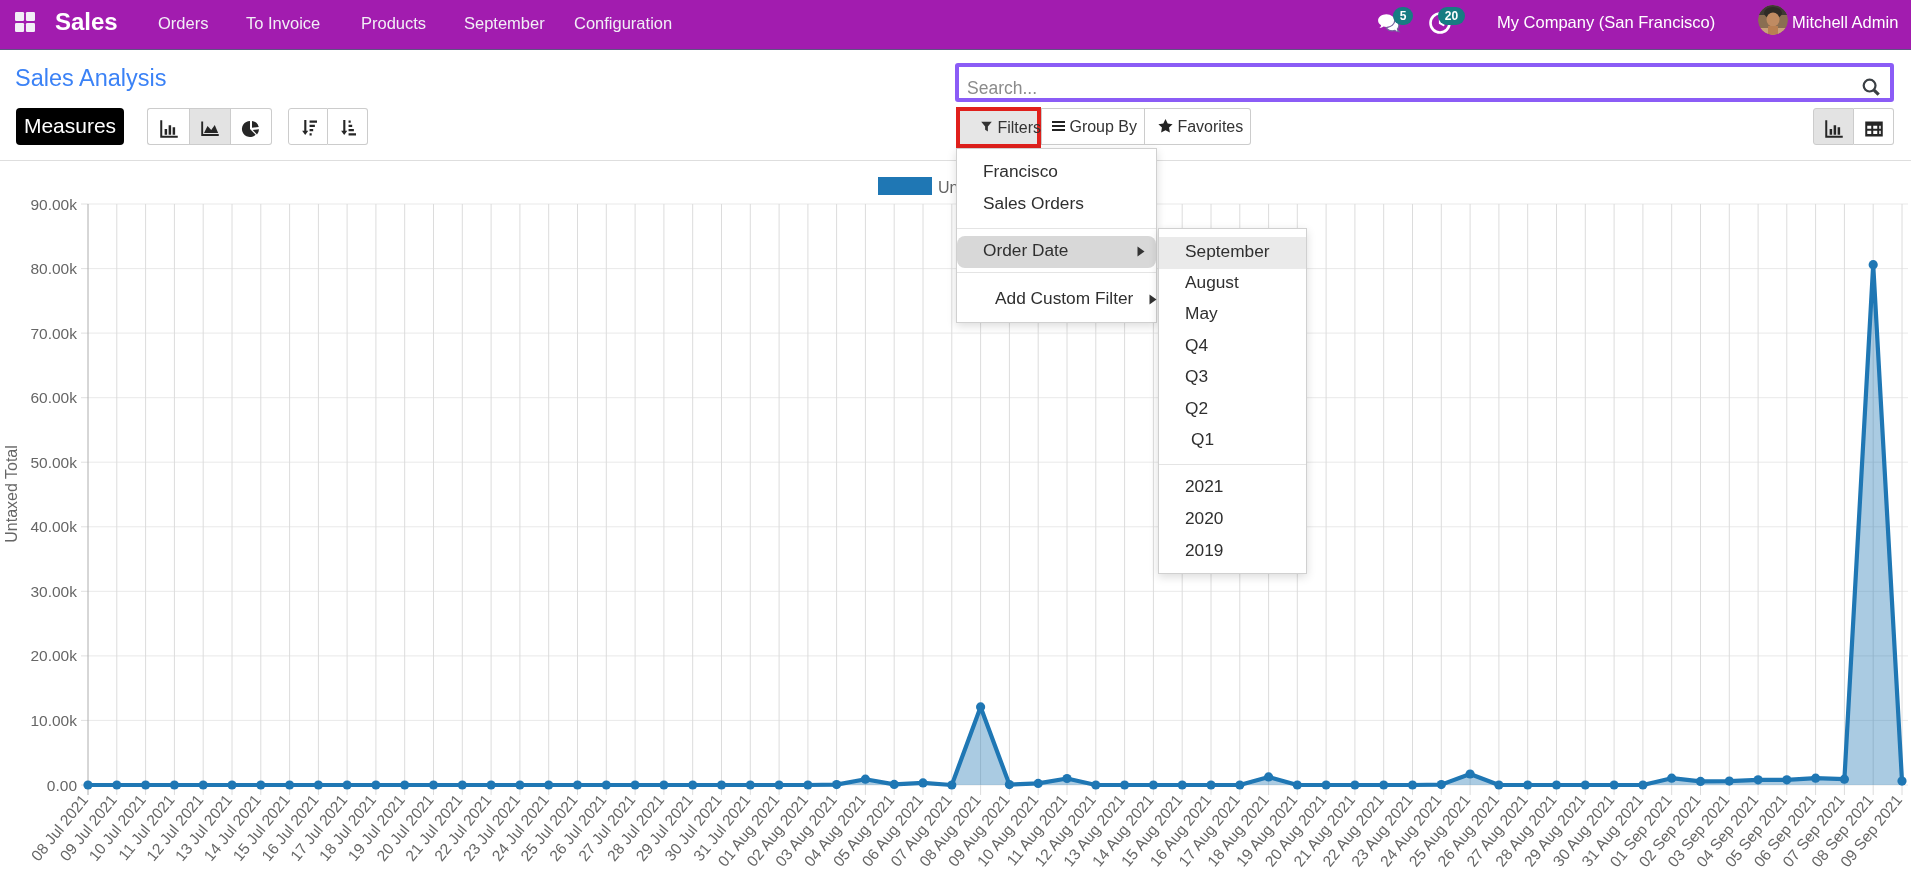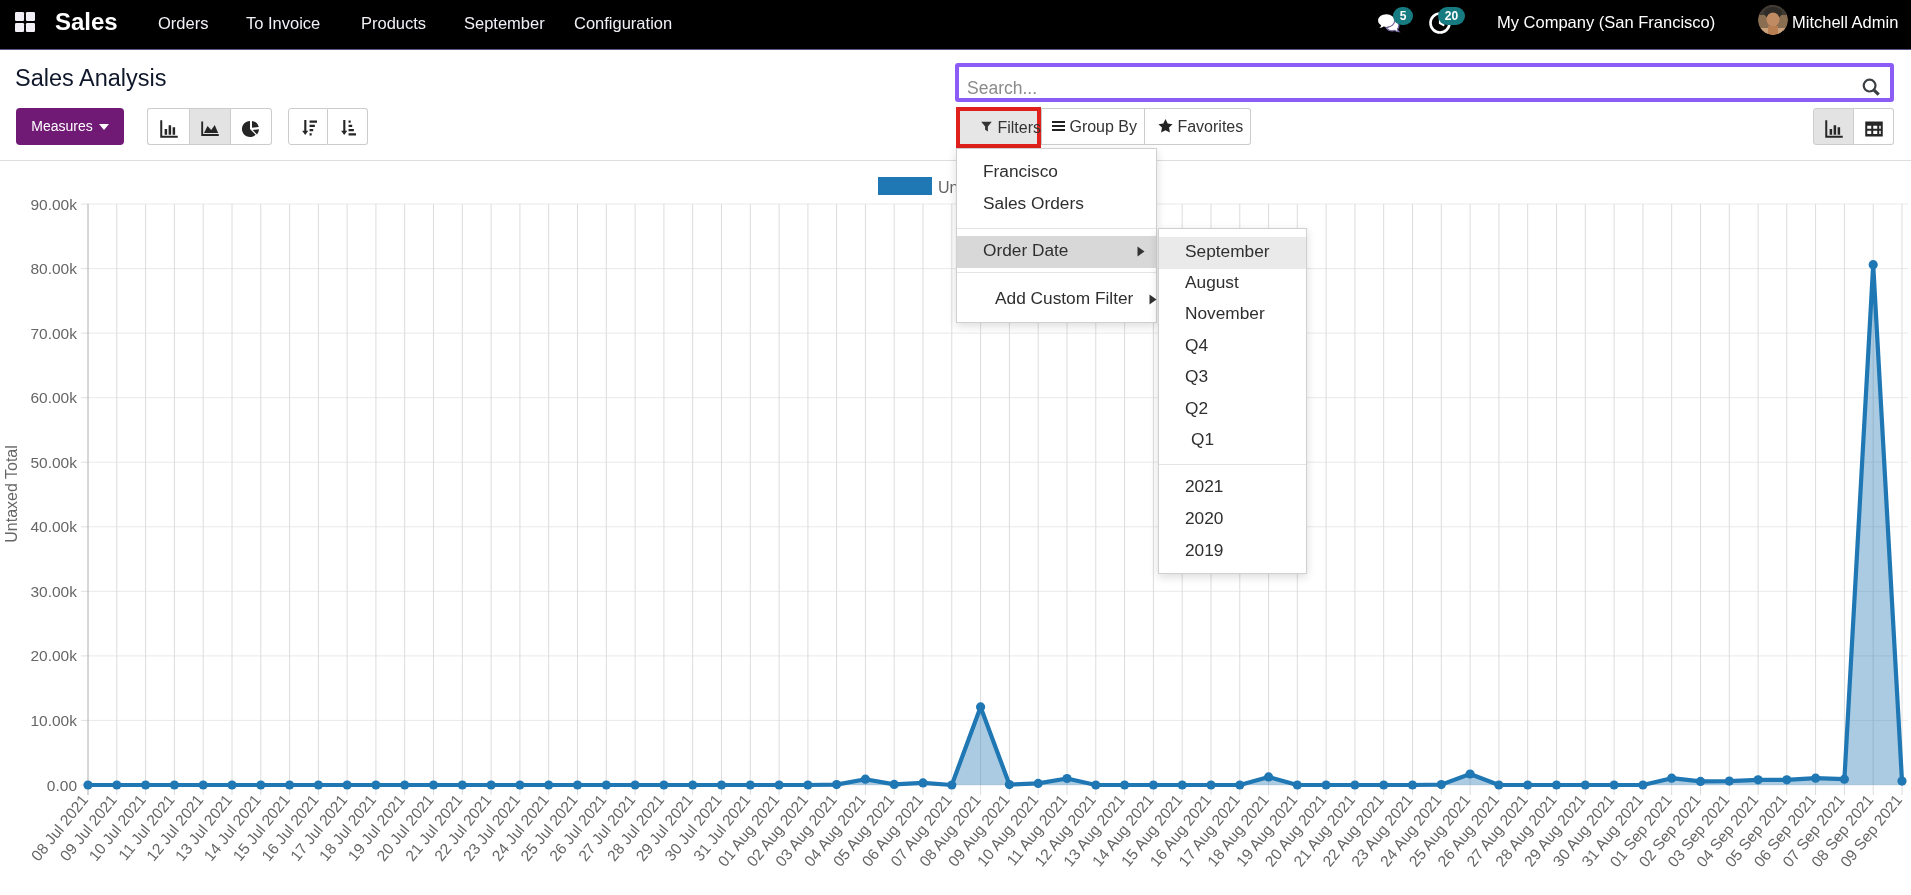--- a/index.html
+++ b/index.html
@@ -1,39 +1,39 @@
 <!DOCTYPE html>
 <html><head><meta charset="utf-8"><title>Sales Analysis</title><style>
 
 * { margin:0; padding:0; box-sizing:border-box; }
 html,body { width:1911px; height:895px; overflow:hidden; background:#fff;
   font-family:"Liberation Sans", sans-serif; }
 #page { position:relative; width:1911px; height:895px; filter:blur(0.45px); }
 .abs { position:absolute; }
 
 #nav { position:absolute; left:0; top:0; width:1911px; height:50px;
-  background:#000000; border-bottom:1px solid #5f5384; }
+  background:#a21caf; border-bottom:1px solid #5f5384; }
 #nav .brand { position:absolute; left:55px; top:8px; color:#fff; font-size:24px; font-weight:700; }
 #nav .mi { position:absolute; top:14px; color:#f2eff6; font-size:16.5px; white-space:nowrap; }
 #nav .right-txt { position:absolute; top:13px; color:#fff; font-size:16.5px; }
 .badge { position:absolute; background:#177c82; color:#fff; font-size:12px; font-weight:700;
   border-radius:9px; height:18px; line-height:18px; text-align:center; }
 
-#title { position:absolute; left:15px; top:65px; font-size:23.5px; color:#0f172a; }
+#title { position:absolute; left:15px; top:65px; font-size:23.5px; color:#3b82f6; }
 
 #search { position:absolute; left:955px; top:63px; width:939px; height:39px;
   background:#fff; border:4px solid #8b5cf6; border-radius:3px; }
 #search .ph { position:absolute; left:8px; top:11px; font-size:17.5px; color:#8b8b8b; }
 #search .mag { position:absolute; right:9px; top:11px; }
 
 .btn { position:absolute; height:37px; background:#fff; border:1px solid #ccc; }
 .btn.active { background:#e3e3e3; }
 .ic { display:inline-block; vertical-align:middle; }
 #measures { position:absolute; left:16px; top:108px; width:108px; height:37px;
-  background:#701a75; border-radius:4px; color:#fff; font-size:14px;
+  background:#000000; border-radius:4px; color:#fff; font-size:21px;
   text-align:center; line-height:36px; }
 .caret-d { display:inline-block; width:0; height:0; border-left:5px solid transparent;
   border-right:5px solid transparent; border-top:6px solid #fff; margin-left:6px; vertical-align:middle;}
 .grpbtn { text-align:center; }
 .grpbtn svg { margin-top:10px; }
 .fbtn { font-size:16px; color:#333; line-height:35px; }
 
 #redbox { position:absolute; left:956px; top:107px; width:85px; height:41px;
   border:4px solid #e0201c; background:#e6e6e6; z-index:30; }
 
@@ -358,32 +358,32 @@
 <text transform="translate(1874.2,640.0) rotate(-51)" font-size="15.5" fill="#666666" text-anchor="end">08 Sep 2021</text>
 <text transform="translate(1903.0,640.0) rotate(-51)" font-size="15.5" fill="#666666" text-anchor="end">09 Sep 2021</text>
 <text transform="translate(17,334) rotate(-90)" font-size="16" fill="#666666" text-anchor="middle">Untaxed Total</text>
 <rect x="878" y="17" width="54" height="18" fill="#1f77b4"></rect>
 <text x="938" y="32.5" font-size="16" fill="#666666">Untaxed Total</text>
 </svg>
 <div class="dd" style="left:956px;top:148px;width:201px;height:175px;">
       <div class="dd-item" style="top:8px;">Francisco</div>
       <div class="dd-item" style="top:40px;">Sales Orders</div>
       <div class="dd-sep" style="top:79px;"></div>
-      <div class="dd-item" style="top:87px;background:#d8d8d8;">Order Date<span class="dd-caret"><svg width="9" height="11" viewBox="0 0 9 11">
+      <div class="dd-item" style="top:87px;background:#d8d8d8;border-radius:8px;">Order Date<span class="dd-caret"><svg width="9" height="11" viewBox="0 0 9 11">
             <path d="M1.5 0.5l7 5-7 5z" fill="#333"></path>
           </svg></span></div>
       <div class="dd-sep" style="top:123px;"></div>
       <div class="dd-item" style="top:135px;margin-left:12px;">Add Custom Filter<span class="dd-caret"><svg width="9" height="11" viewBox="0 0 9 11">
             <path d="M1.5 0.5l7 5-7 5z" fill="#333"></path>
           </svg></span></div>
     </div>
 <div class="dd" style="left:1158px;top:228px;width:149px;height:346px;">
       <div class="dd-item" style="top:8px;background:#eaeaea;">September</div>
       <div class="dd-item" style="top:39px;">August</div>
-      <div class="dd-item" style="top:70px;">November</div>
+      <div class="dd-item" style="top:70px;">May</div>
       <div class="dd-item" style="top:102px;">Q4</div>
       <div class="dd-item" style="top:133px;">Q3</div>
       <div class="dd-item" style="top:165px;">Q2</div>
       <div class="dd-item" style="top:196px;padding-left:32px;">Q1</div>
       <div class="dd-sep" style="top:235px;"></div>
       <div class="dd-item" style="top:243px;">2021</div>
       <div class="dd-item" style="top:275px;">2020</div>
       <div class="dd-item" style="top:307px;">2019</div>
     </div>
 </div>

